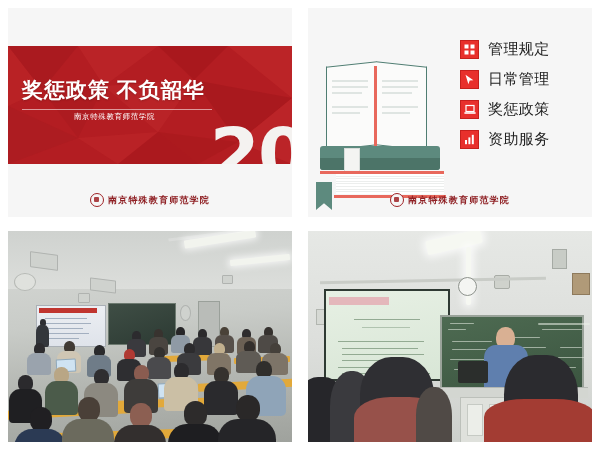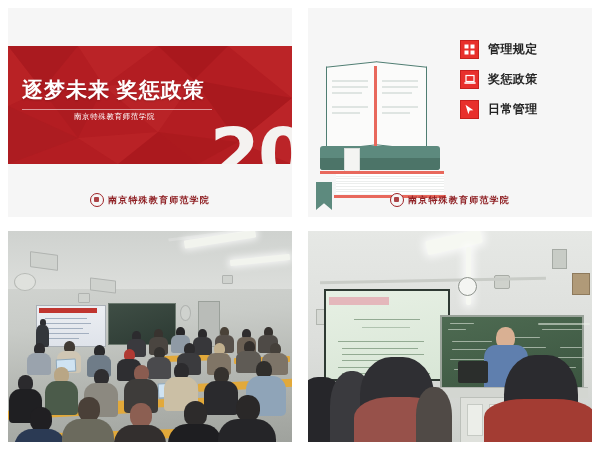--- a/index.html
+++ b/index.html
@@ -121,21 +121,21 @@
   .toc-row{display:flex;align-items:center;height:30px;gap:9px;}
   .toc-ico{
     width:17px;height:17px;flex:none;
     background:#e8302c;
     border:1.6px solid #c61f1c;
     position:relative;
     display:flex;align-items:center;justify-content:center;
   }
   .toc-ico svg{display:block;}
   .toc-label{
-    color:#222222;font-size:12px;font-weight:bold;
+    color:#222222;font-size:15px;font-weight:normal;
     letter-spacing:.4px;white-space:nowrap;
   }
 
   
   .photo{
     position:absolute;left:8px;top:6px;right:8px;bottom:8px;
     overflow:hidden;background:#b9bbb6;
   }
   
   .cl-wall{position:absolute;inset:0;background:linear-gradient(175deg,#d9dbd8 0%,#c9ccc8 42%,#b4b7b2 68%,#9fa29d 100%);}
@@ -207,21 +207,21 @@
           <polygon points="96,40 186,34 150,86" fill="#c53130" opacity=".35"></polygon>
           <polygon points="186,34 284,52 230,96" fill="#9c1418" opacity=".4"></polygon>
           <polygon points="0,60 70,92 0,118" fill="#a81b1f" opacity=".5"></polygon>
           <polygon points="70,92 150,86 110,118" fill="#c62f2e" opacity=".35"></polygon>
           <polygon points="150,86 230,96 190,118" fill="#a21619" opacity=".4"></polygon>
           <polygon points="230,96 284,52 284,118" fill="#cb3433" opacity=".35"></polygon>
           <polygon points="110,118 190,118 150,86" fill="#981216" opacity=".3"></polygon>
         </svg>
 
         <div class="band-year">20</div>
-        <div class="band-title">逐梦未来  奖惩政策</div>
+        <div class="band-title">奖惩政策  不负韶华</div>
         <div class="band-rule"></div>
         <div class="band-sub">南京特殊教育师范学院</div>
       </div>
 
       <div class="logo-row">
         <span class="logo-seal"></span>
         <span class="logo-text">南京特殊教育师范学院</span>
       </div>
     </div>
   </div>
@@ -263,37 +263,49 @@
                   <rect x="0.5" y="6.5" width="4" height="4"></rect>
                   <rect x="6.5" y="6.5" width="4" height="4"></rect>
                 </g>
               </svg>
           </span>
           <span class="toc-label">管理规定</span>
         </div>
 
         <div class="toc-row">
           <span class="toc-ico">
+            <svg width="11" height="11" viewBox="0 0 11 11">
+                <polygon points="1.5,0.8 9.4,6.2 5.7,6.6 4.4,10.2" fill="#ffffff"></polygon>
+              </svg>
+          </span>
+          <span class="toc-label">日常管理</span>
+        </div>
+
+        <div class="toc-row">
+          <span class="toc-ico">
             <svg width="12" height="11" viewBox="0 0 12 11">
                 <rect x="2" y="1.5" width="8" height="6" fill="none" stroke="#ffffff" stroke-width="1.2"></rect>
                 <rect x="0.4" y="8.2" width="11.2" height="1.6" fill="#ffffff"></rect>
               </svg>
           </span>
           <span class="toc-label">奖惩政策</span>
         </div>
 
         <div class="toc-row">
           <span class="toc-ico">
             <svg width="11" height="11" viewBox="0 0 11 11">
-                <polygon points="1.5,0.8 9.4,6.2 5.7,6.6 4.4,10.2" fill="#ffffff"></polygon>
+                <g fill="#ffffff">
+                  <rect x="1" y="6" width="2" height="4.2"></rect>
+                  <rect x="4.4" y="3.4" width="2" height="6.8"></rect>
+                  <rect x="7.8" y="0.8" width="2" height="9.4"></rect>
+                </g>
               </svg>
           </span>
-          <span class="toc-label">日常管理</span>
+          <span class="toc-label">资助服务</span>
         </div>
-
 
       </div>
 
       <div class="logo-row">
         <span class="logo-seal"></span>
         <span class="logo-text">南京特殊教育师范学院</span>
       </div>
     </div>
   </div>
 

